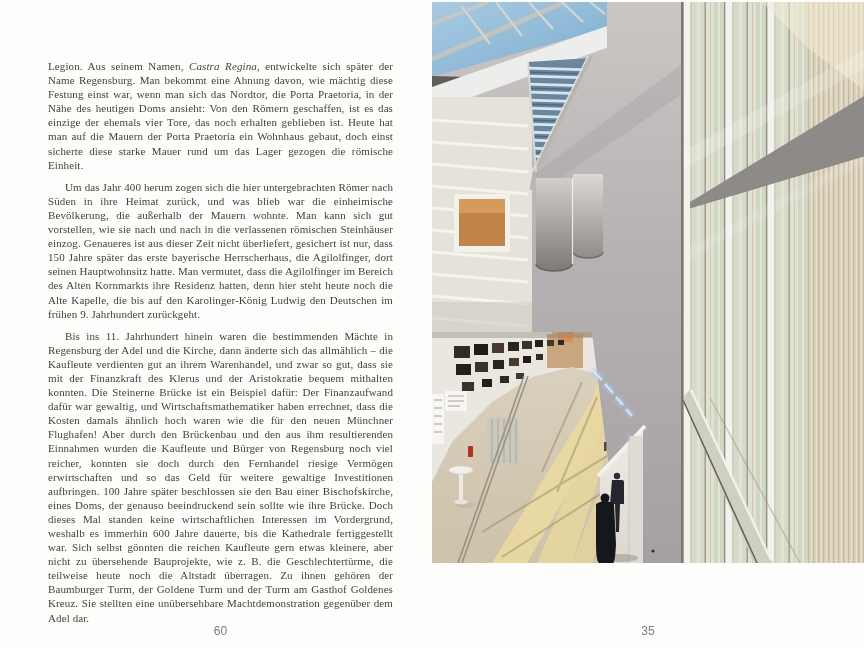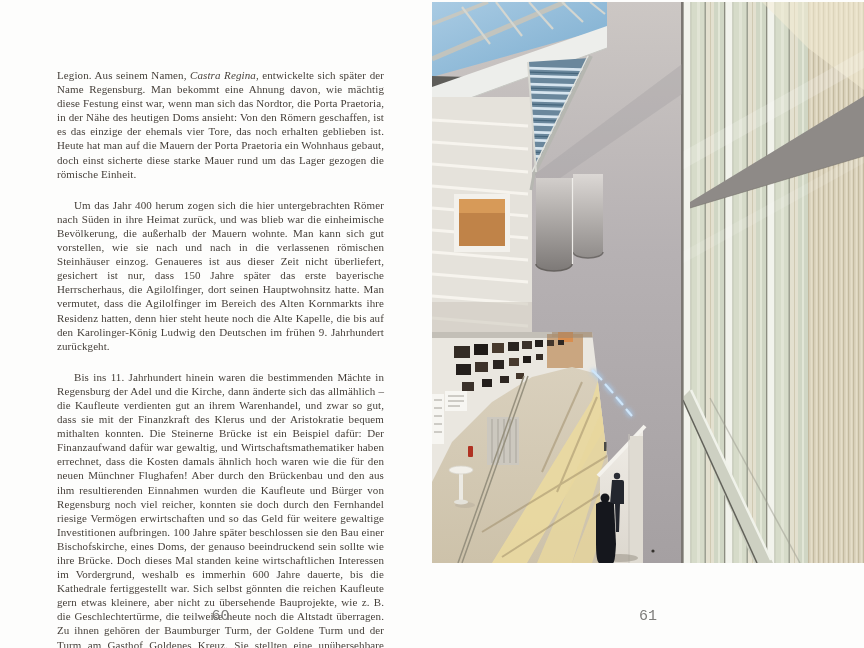--- a/index.html
+++ b/index.html
@@ -8,26 +8,26 @@
     background:var(--page_bg,#fdfdfc);
     font-family:"Liberation Serif",serif;
   }
   .spread{position:relative;width:864px;height:648px;overflow:hidden}
   .body-text{
     position:absolute;left:40px;top:51px;width:361px;
     font-size:11px;line-height:14.1px;text-align:justify;
     color:var(--text_color,#453f39);letter-spacing:.1px;
     hyphens:auto;-webkit-hyphens:auto;
   }
-  .body-text p{margin:17px}
+  .body-text p{margin:8px}
   .body-text p.indent{text-indent:17px}
   .body-text i{font-style:italic}
   .pagenum{
-    position:absolute;top:608px;text-align:center;
-    font-family:Liberation Mono, monospace;font-size:15px;
+    position:absolute;top:624px;text-align:center;
+    font-family:Liberation Sans, sans-serif;font-size:12px;
     color:var(--pagenum_color,#7d7c7a);
   }
   .pagenum.pn-left{left:40px;width:361px}
   .pagenum.pn-right{left:432px;width:432px}
   .photo{
     position:absolute;left:432px;top:2px;width:432px;height:561px;
     overflow:hidden;background:#b5b0b2;
   }
   .photo svg{display:block;width:100%;height:100%}
   .caption{
@@ -301,15 +301,15 @@
       </g>
       <circle cx="221" cy="549" r="1.6" fill="#35322e"></circle>
 
       <g>
         <path d="M160,368 l10,10 m3,4 l8,9 m3,4 l7,8 m3,4 l6,7" stroke="var(--photo_neon_blue,#a9cdf0)" stroke-width="5" fill="none" filter="url(#fGlow)" opacity="0.8"></path>
         <path d="M160,368 l10,10 m3,4 l8,9 m3,4 l7,8 m3,4 l6,7" stroke="#cfe6fa" stroke-width="2.2" fill="none"></path>
       </g>
     </svg>
   </div>
 
-  <div class="pagenum pn-right">61</div>
+  <div class="pagenum pn-right">35</div>
 
 </div>
 
 </body></html>

